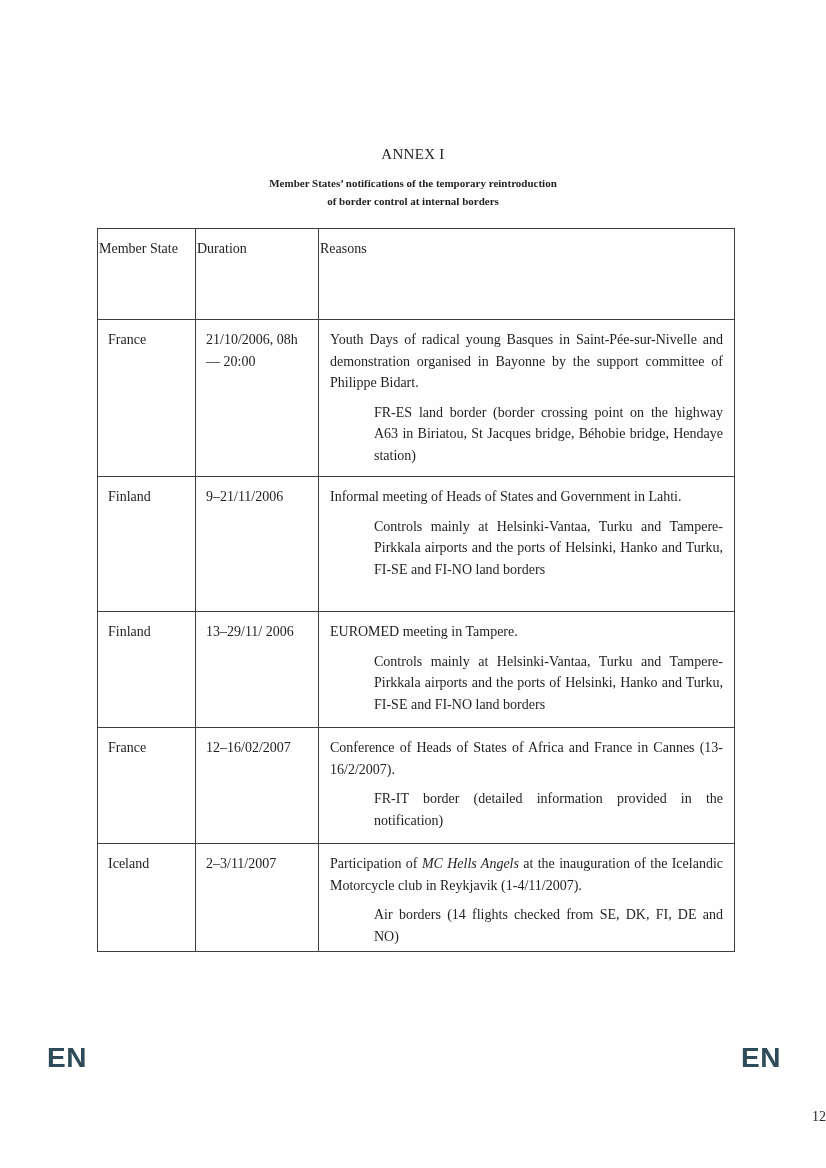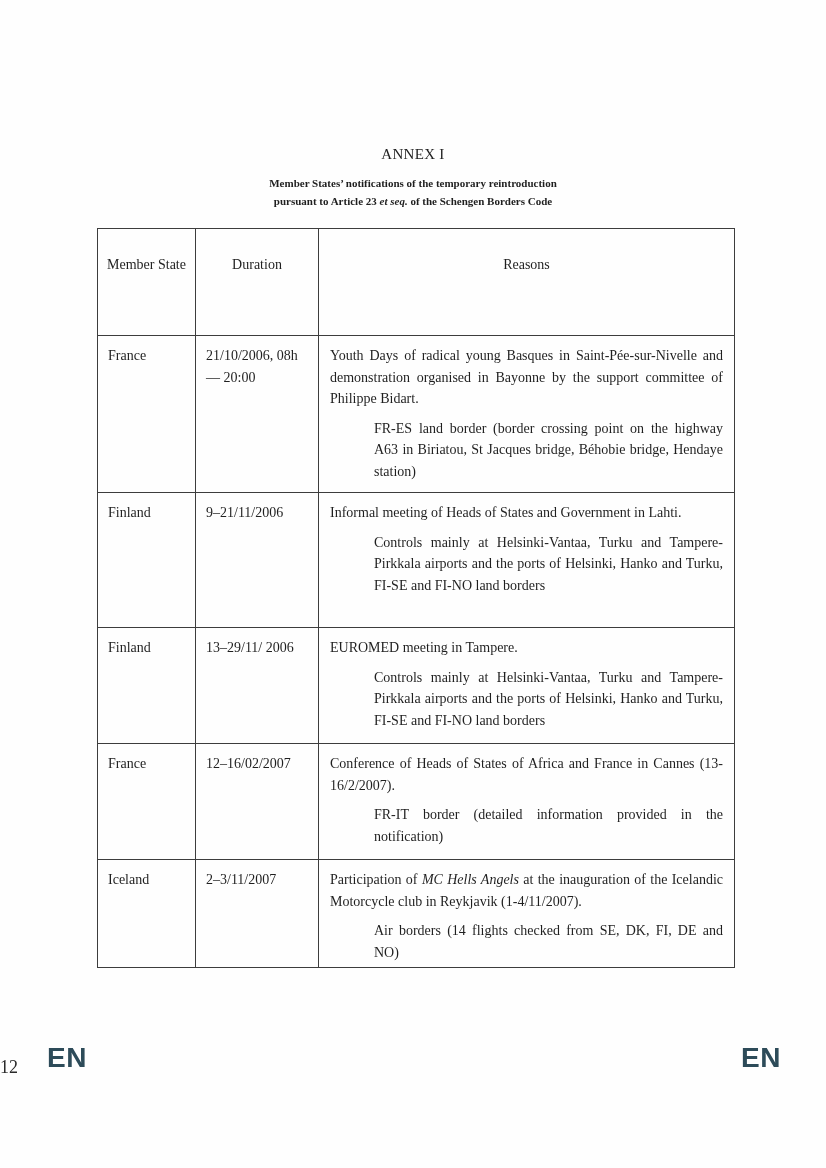--- a/index.html
+++ b/index.html
@@ -26,21 +26,21 @@
     position:absolute;left:97px;top:228px;width:637px;
     border-collapse:collapse;table-layout:fixed;
   }
   table.notif th, table.notif td{
     border:1.6px solid #3d3d3d;
     vertical-align:top;
     font-size:14px;line-height:21.5px;
     font-weight:normal;
   }
   table.notif th{
-    text-align:center;padding-top:25px;height:80px;
+    text-align:left;padding-top:9px;height:80px;
   }
   col.c-state{width:98px;}
   col.c-duration{width:123px;}
   col.c-reasons{width:416px;}
 
   td.state-cell{padding:9px 4px 4px 10px;}
   td.duration-cell{padding:9px 6px 4px 10px;white-space:nowrap;}
   td.reasons-cell{padding:9px 11px 4px 11px;text-align:justify;}
   td.reasons-cell p.para{margin:0;}
   td.reasons-cell p.para + p.para{margin-top:8px;margin-left:44px;}
@@ -53,34 +53,34 @@
   tbody tr:nth-child(6) td{height:102px;}
 
   .lang-code{
     position:absolute;top:1042px;
     font-family:"Liberation Sans", sans-serif;
     font-weight:bold;font-size:28px;letter-spacing:.5px;
   }
   .lang-left{left:47px;}
   .lang-right{right:45px;}
   .page-number{
-    position:absolute;top:1057px;left:0;width:100%;
-    text-align:left;font-size:18px;color:#2a2a2a;
+    position:absolute;top:1109px;left:0;width:100%;
+    text-align:right;font-size:14px;color:#2a2a2a;
   }
 </style>
 </head>
 <body>
 
 <div class="page">
 
   <div class="annex-title">ANNEX I</div>
 
   <div class="subtitle">
     <div>Member States’ notifications of the temporary reintroduction</div>
-    <div><span>pursuant to Article 23 </span><span class="it">et seq.</span><span> of the Schengen Borders Code</span></div>
+    <div>of border control at internal borders</div>
   </div>
 
   <table class="notif">
     <colgroup>
       <col class="c-state">
         <col class="c-duration">
         <col class="c-reasons">
     </colgroup>
     <thead>
         <tr>

